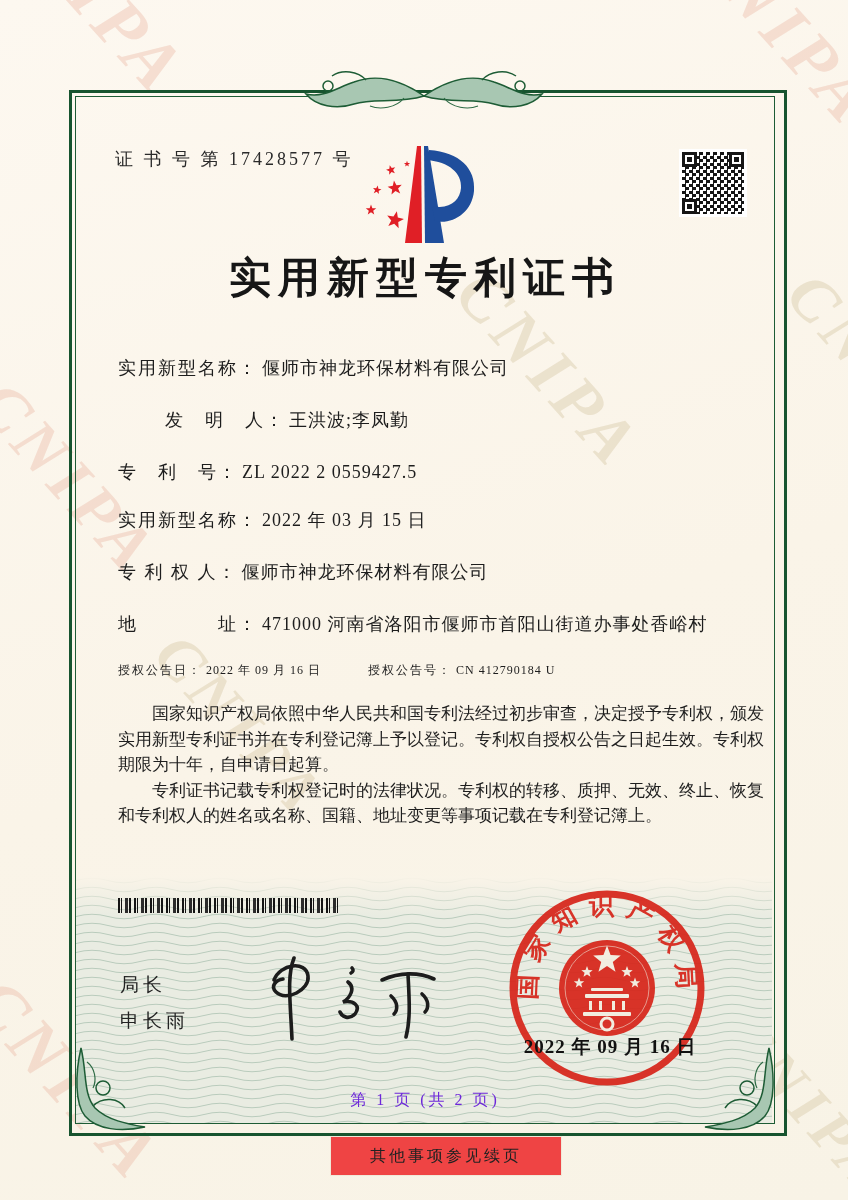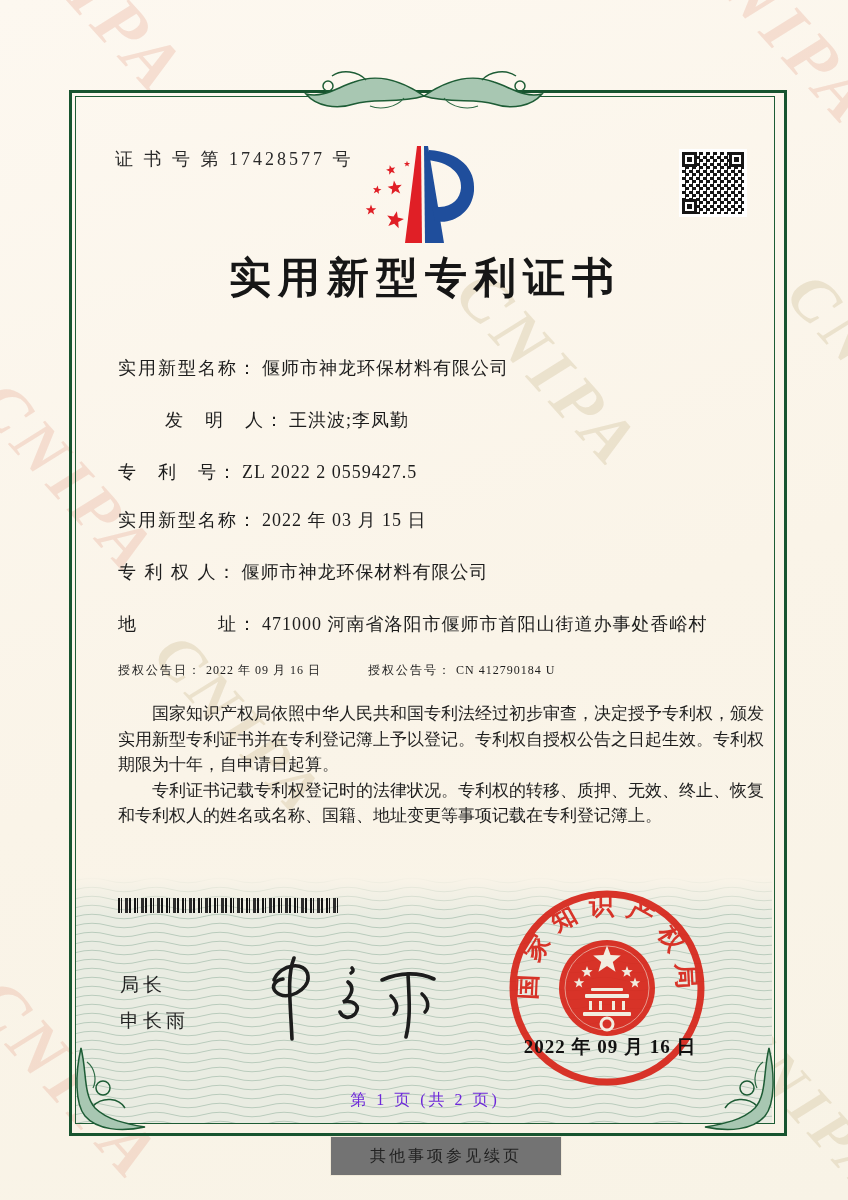--- a/index.html
+++ b/index.html
@@ -49,21 +49,21 @@
       #141414 3px 4px,rgba(0,0,0,0) 4px 7px,#2b2b2b 7px 10px,rgba(0,0,0,0) 10px 11px,
       #141414 11px 13px,rgba(0,0,0,0) 13px 16px);}
   .signer-title{left:120px;top:972px;font-size:19px;letter-spacing:4px;z-index:3;}
   .signer-name{left:120px;top:1008px;font-size:19px;letter-spacing:4px;z-index:3;}
   .signature{left:256px;top:946px;z-index:4;}
   .seal{left:505px;top:888px;z-index:4;}
   .seal-date{left:505px;top:1034px;width:210px;text-align:center;font-size:19px;
      font-weight:bold;color:#111;letter-spacing:1px;z-index:5;}
   .page-no{left:69px;top:1090px;width:712px;text-align:center;font-size:16px;
      letter-spacing:3px;color:#6d28d9;z-index:3;}
-  .cont-box{left:330px;top:1136px;width:230px;height:38px;line-height:38px;background:#737373;
+  .cont-box{left:330px;top:1136px;width:230px;height:38px;line-height:38px;background:#ef4444;
      border:1px solid #f0e9d8;text-align:center;font-size:16px;letter-spacing:3px;color:#222;z-index:3;}
   .ornament{z-index:3;}
 </style>
 </head>
 <body>
 
 <svg width="0" height="0" style="position:absolute" aria-hidden="true">
   <defs>
     <path id="st" d="M0,-10 L2.47,-3.40 L9.51,-3.09 L3.99,1.30 L5.88,8.09 L0,4.2 L-5.88,8.09 L-3.99,1.30 L-9.51,-3.09 L-2.47,-3.40 Z"></path>
     <g id="flourish">

